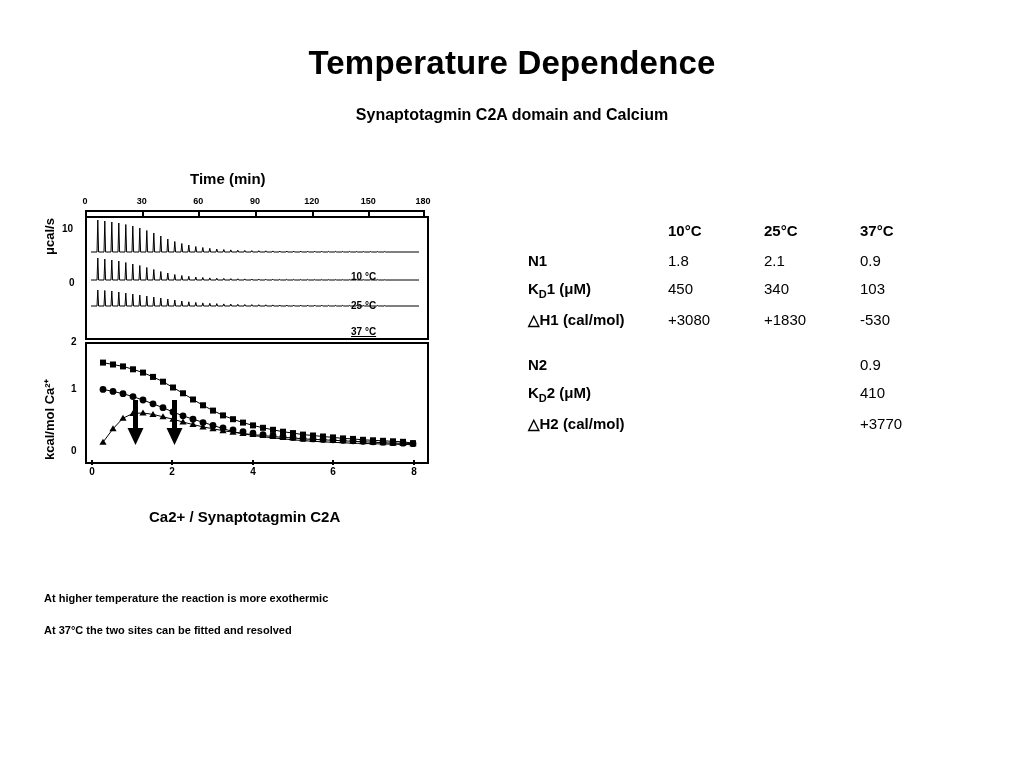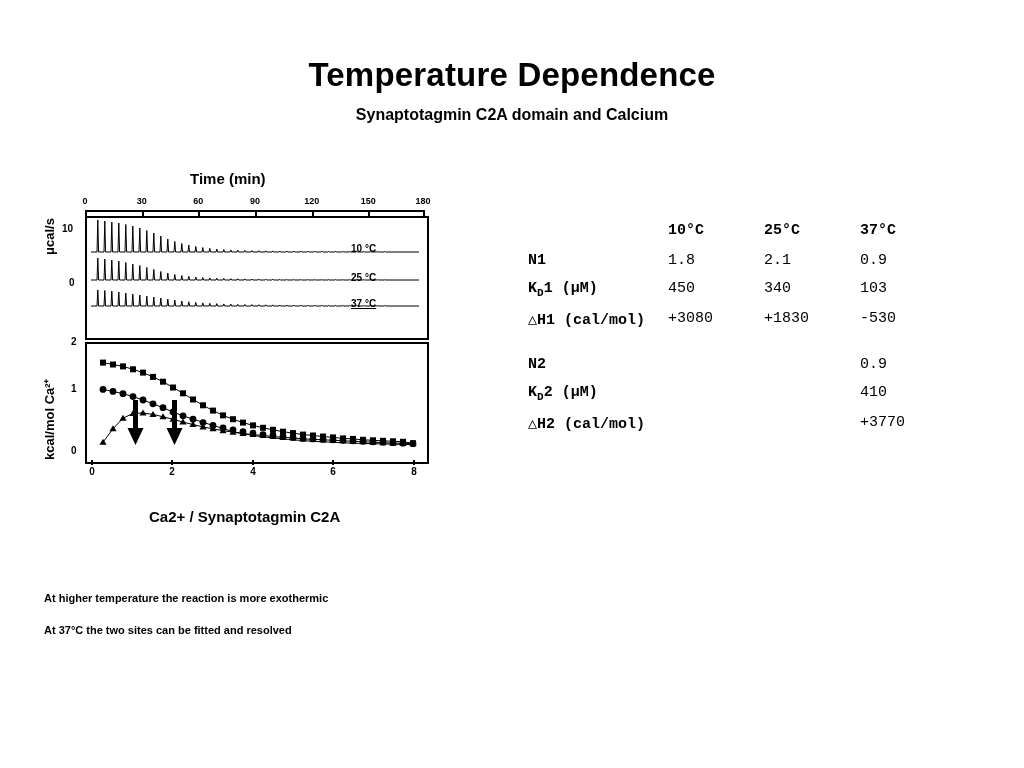--- a/index.html
+++ b/index.html
@@ -12,21 +12,21 @@
     height: 768px;
     position: relative;
     font-family: "Liberation Sans", sans-serif;
     color: #000000;
     overflow: hidden;
   }
 
   
   #title {
     position: absolute;
-    top: 56px;
+    top: 44px;
     left: 0;
     width: 1024px;
     text-align: center;
     font-size: 33px;
     font-weight: bold;
     letter-spacing: 0.2px;
   }
   #subtitle {
     position: absolute;
     top: 106px;
@@ -114,20 +114,21 @@
     position: absolute;
     left: 29px;
     top: 117px;
     font-size: 10px;
     font-weight: bold;
   }
   .trace-label {
     position: absolute;
     font-size: 10px;
     font-weight: bold;
+    margin-top: 28px;
   }
 
   
   #panel-bottom {
     position: absolute;
     left: 45px;
     top: 182px;
     width: 340px;
     height: 118px;
     border: 2px solid #000;
@@ -188,21 +189,20 @@
   }
   #data-table table {
     border-collapse: collapse;
   }
   #data-table td, #data-table th {
     padding: 0 0 11px 0;
     text-align: left;
     font-weight: normal;
     font-size: 15px;
     vertical-align: top;
-    font-family: Liberation Mono, monospace;
   }
   #data-table th {
     font-weight: bold;
     padding-bottom: 13px;
   }
   #data-table td.rowlabel {
     font-weight: bold;
     width: 140px;
   }
   #data-table td.c1 { width: 96px; }

